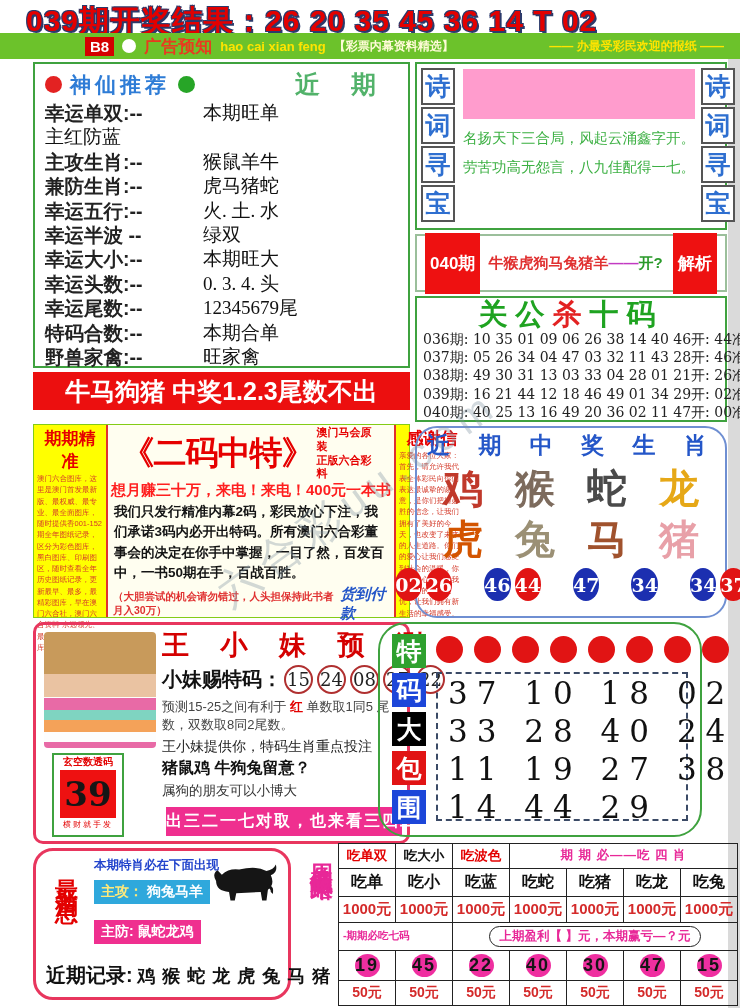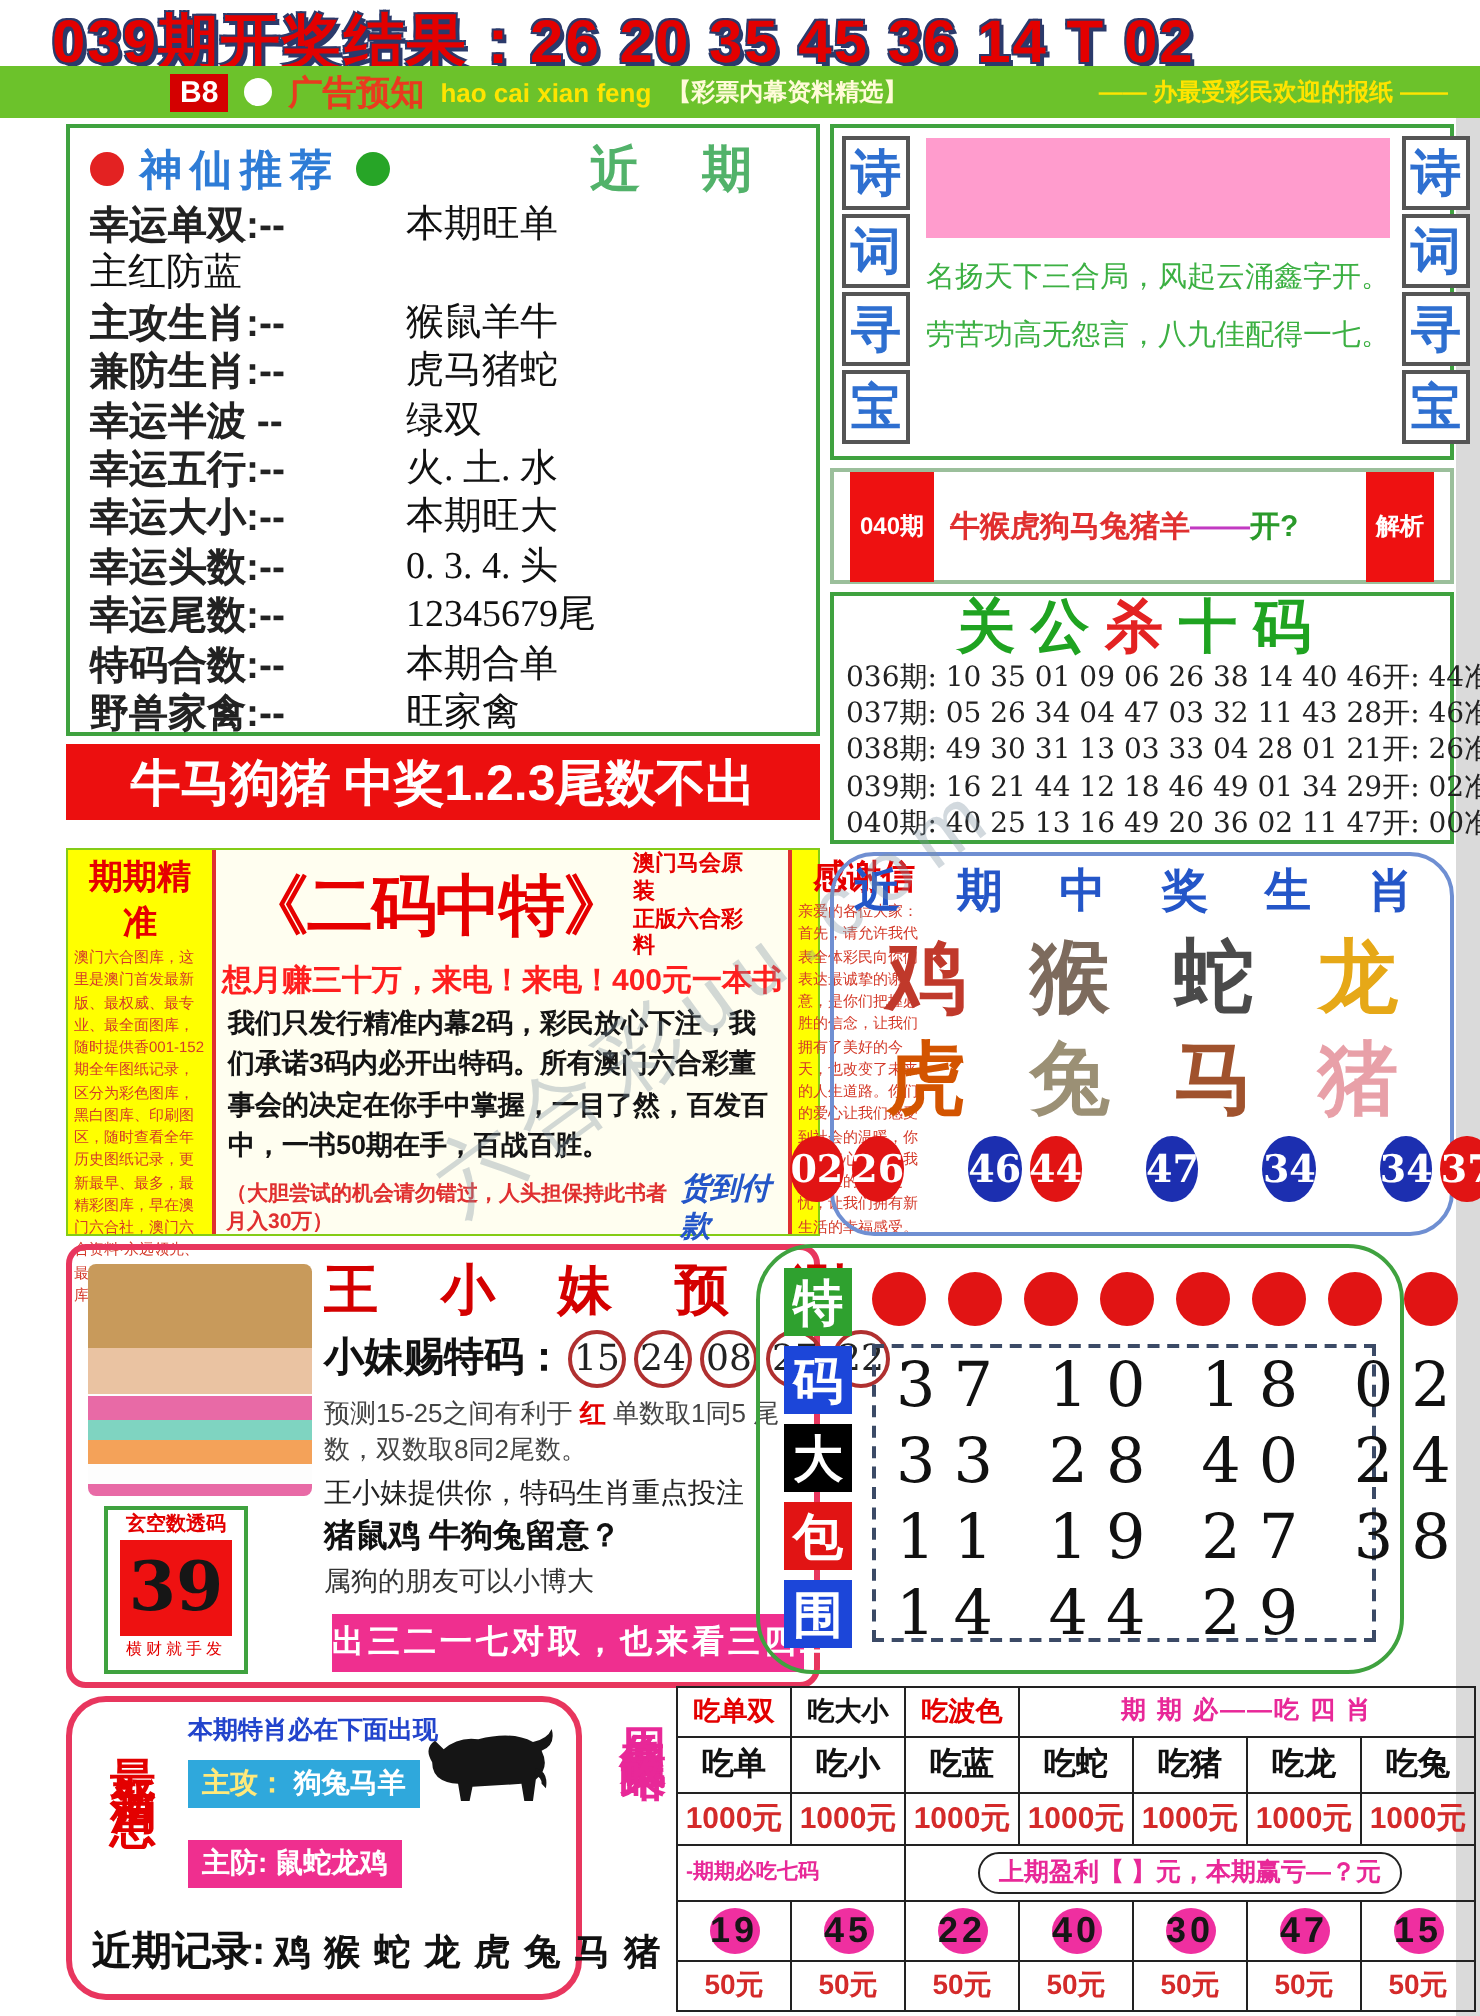--- a/index.html
+++ b/index.html
@@ -87,21 +87,21 @@
   .box-poem{left:415px;top:62px;width:312px;height:168px;border:2px solid #3fa23f;box-sizing:border-box;display:flex;padding:4px;}
   .poem-col{width:36px;flex:none;display:flex;flex-direction:column;gap:2px;}
   .poem-char{width:34px;height:37px;border:2px solid #555;box-sizing:border-box;display:flex;align-items:center;justify-content:center;
     color:#2e6fd0;font-size:25px;font-weight:bold;background:#fff;}
   .poem-mid{flex:1;padding:0 4px;}
   .poem-pink{height:50px;background:#ff9ccd;margin:1px 2px 6px 2px;}
   .poem-line{color:#3cb043;font-size:14.5px;margin:10px 2px;white-space:nowrap;}
   
   .box-next{left:415px;top:234px;width:312px;height:58px;border:2px solid #9bbf9b;box-sizing:border-box;display:flex;align-items:center;
     padding:0 8px;gap:8px;background:#fff;}
-  .next-issue,.next-analyze{background:#ee1111;color:#fff;font-size:12px;font-weight:bold;padding:19px 5px;white-space:nowrap;}
+  .next-issue,.next-analyze{background:#ee1111;color:#fff;font-size:17px;font-weight:bold;padding:19px 5px;white-space:nowrap;}
   .next-analyze{margin-left:auto;}
   .next-zodiac{color:#e03030;font-size:15px;font-weight:bold;}
   .next-dash{color:#c23ac2;font-weight:bold;}
   .next-open{color:#2a9a2a;font-size:15px;font-weight:bold;}
   
   .box-guangong{left:415px;top:296px;width:312px;height:126px;border:2px solid #3fa23f;box-sizing:border-box;}
   .gg-title{text-align:center;font-size:29px;font-weight:900;letter-spacing:8px;line-height:32px;white-space:nowrap;}
   .gg-title span[data-color="g"]{color:#1fa321;}
   .gg-title span[data-color="r"]{color:#e32222;}
   .gg-row{font-family:"DejaVu Serif",serif;font-size:14px;color:#222;line-height:18.2px;padding-left:6px;white-space:nowrap;}
@@ -180,26 +180,26 @@
     </div>
   <div class="rec-row">
       <span class="rec-label">主攻生肖:--</span>
       <span class="rec-value">猴鼠羊牛</span>
     </div>
   <div class="rec-row">
       <span class="rec-label">兼防生肖:--</span>
       <span class="rec-value">虎马猪蛇</span>
     </div>
   <div class="rec-row">
+      <span class="rec-label">幸运五行:--</span>
+      <span class="rec-value">火. 土. 水</span>
+    </div>
+  <div class="rec-row">
       <span class="rec-label">幸运半波 --</span>
       <span class="rec-value">绿双</span>
-    </div>
-  <div class="rec-row">
-      <span class="rec-label">幸运五行:--</span>
-      <span class="rec-value">火. 土. 水</span>
     </div>
   <div class="rec-row">
       <span class="rec-label">幸运大小:--</span>
       <span class="rec-value">本期旺大</span>
     </div>
   <div class="rec-row">
       <span class="rec-label">幸运头数:--</span>
       <span class="rec-value">0. 3. 4. 头</span>
     </div>
   <div class="rec-row">

